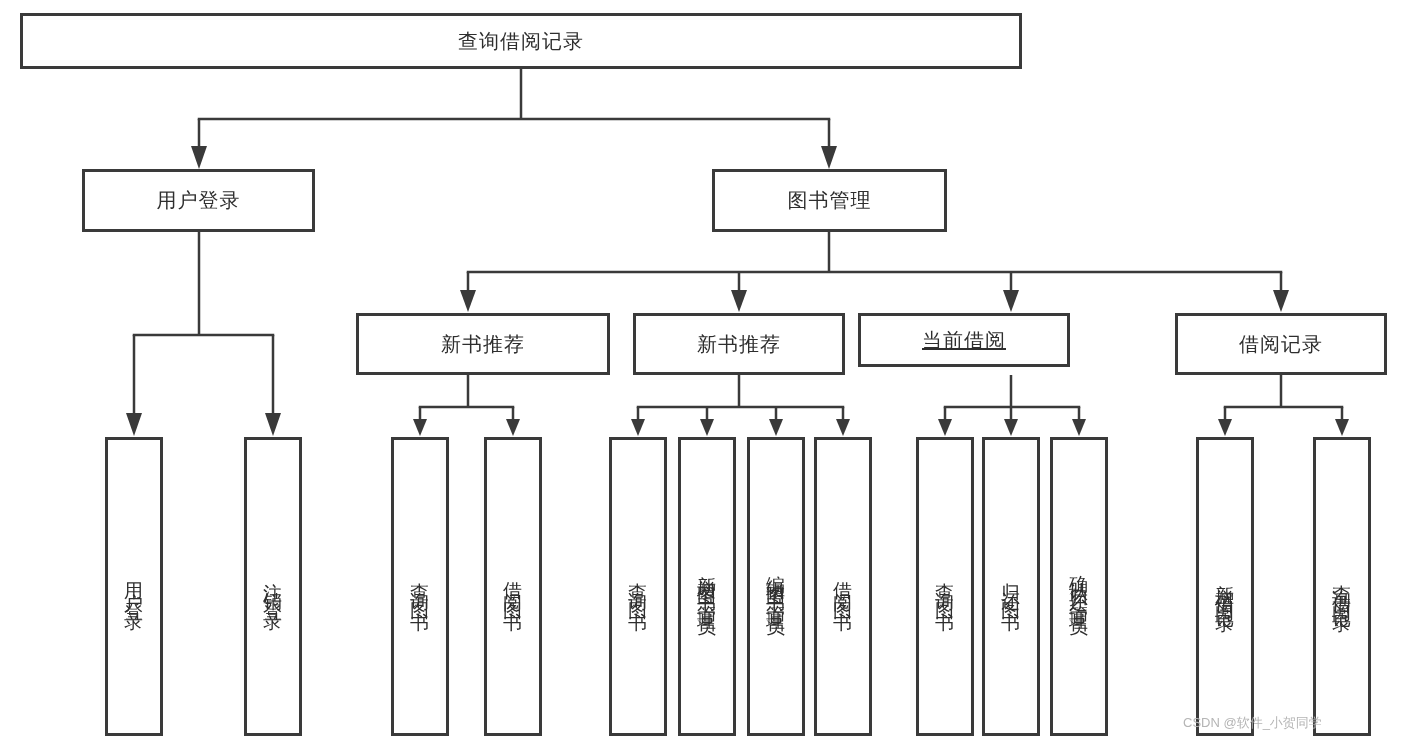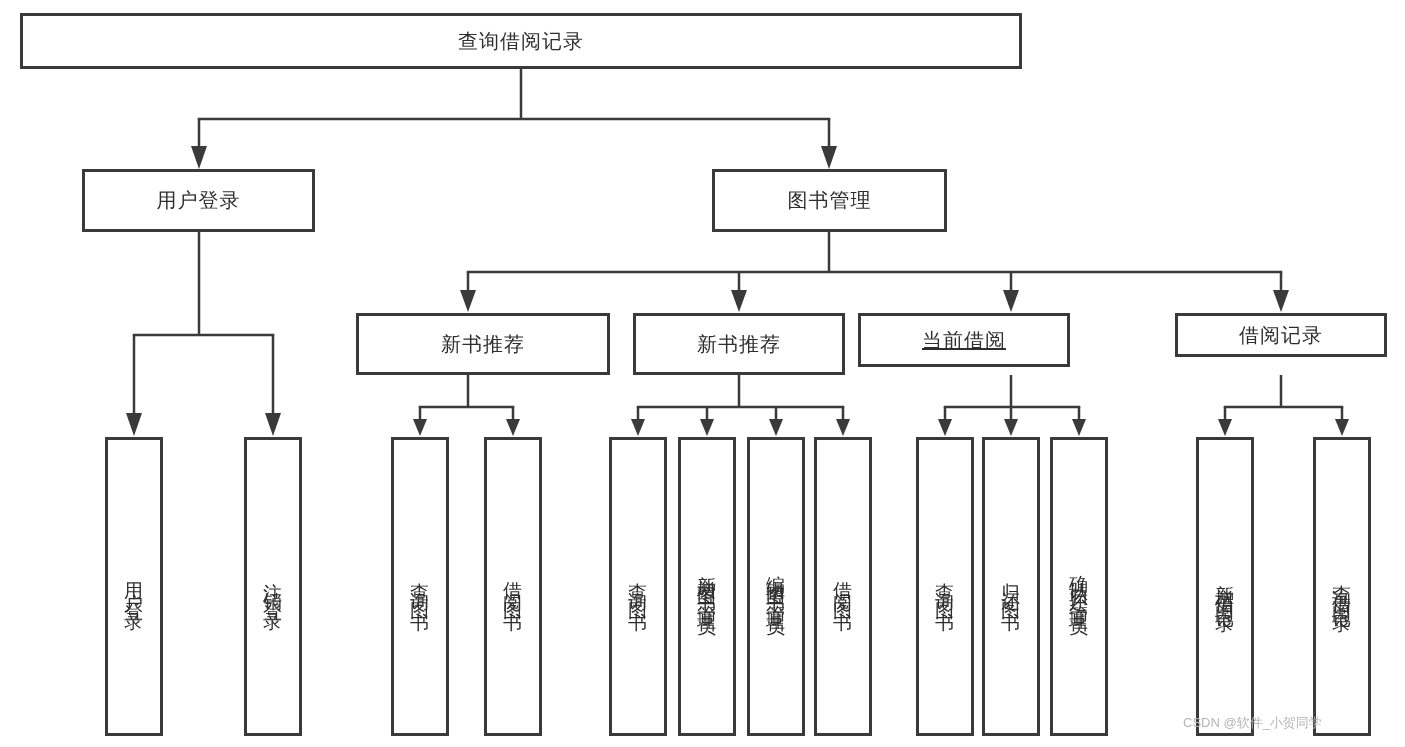--- a/index.html
+++ b/index.html
@@ -120,21 +120,21 @@
 
   <div class="node h-node" style="left:356px;top:313px;width:254px;height:62px;">
     <span>新书推荐</span>
   </div>
   <div class="node h-node" style="left:633px;top:313px;width:212px;height:62px;">
     <span>新书推荐</span>
   </div>
   <div class="node h-node" style="left:858px;top:313px;width:212px;height:54px;text-decoration:underline;">
     <span>当前借阅</span>
   </div>
-  <div class="node h-node" style="left:1175px;top:313px;width:212px;height:44px;">
+  <div class="node h-node" style="left:1175px;top:313px;width:212px;height:62px;">
     <span>借阅记录</span>
   </div>
 
   <div class="node v-node" style="left:105px;top:437px;width:58px;height:299px;">
     <span>用户登录</span>
   </div>
   <div class="node v-node" style="left:244px;top:437px;width:58px;height:299px;">
     <span>注销登录</span>
   </div>
 

